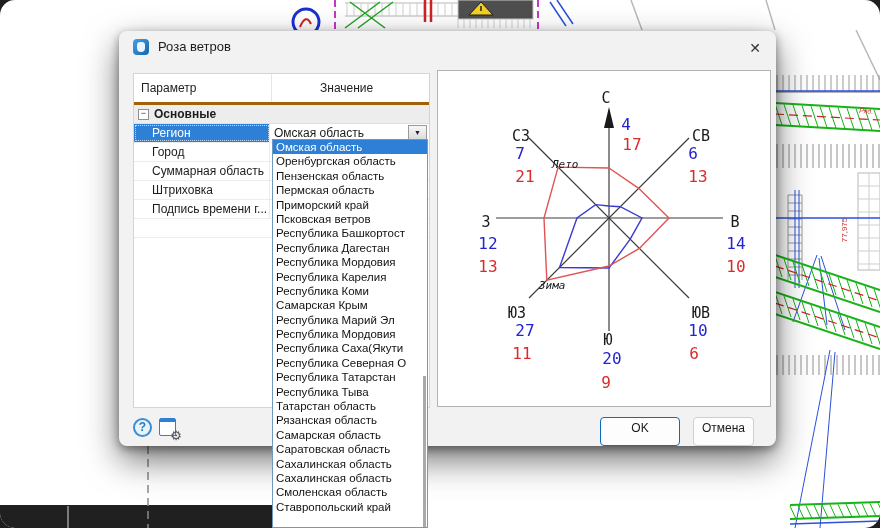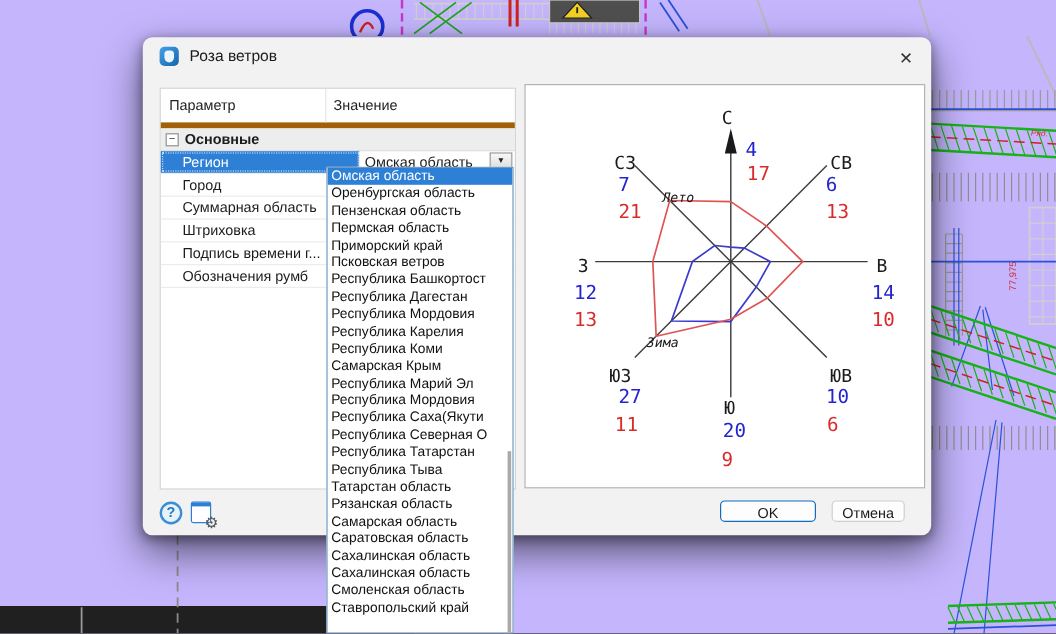--- a/index.html
+++ b/index.html
@@ -1,47 +1,47 @@
 <!DOCTYPE html>
 <html><head>
 <meta charset="utf-8">
 <style>
   html,body{margin:0;padding:0;background:#1e1e1e;}
-  .stage{position:relative;width:880px;height:528px;background:#c4b5fd;overflow:hidden;
-         font-family:"Liberation Sans",sans-serif;}
+  .stage{position:relative;width:880px;height:528px;background:#ffffff;overflow:hidden;
+         font-family:"Liberation Sans",sans-serif;border-radius:15px;}
   svg{display:block;}
   .bg-top{position:absolute;left:0;top:0;}
   .bg-right{position:absolute;left:775px;top:30px;}
   .bg-under{position:absolute;left:0;top:446px;}
 
   
   .dialog{position:absolute;left:119px;top:31px;width:657px;height:415px;background:#f2f2f2;
           border-radius:8px;box-shadow:0 14px 34px rgba(0,0,0,.55),0 3px 10px rgba(0,0,0,.4);z-index:10;}
   .titlebar{position:absolute;left:0;top:0;right:0;height:30px;}
   .app-icon{position:absolute;left:14px;top:8px;width:16px;height:16px;border-radius:4px;
             background:linear-gradient(135deg,#45a0e6,#1565ab);}
   .app-icon::after{content:"";position:absolute;left:4px;top:3px;width:8px;height:10px;
             background:#eaf5fd;border-radius:3px 3px 4px 4px;}
   .title{position:absolute;left:39px;top:8px;font-size:13px;color:#1c1c1c;}
   .close{position:absolute;right:11px;top:7px;width:20px;height:20px;text-align:center;line-height:20px;
          font-size:14px;color:#333;cursor:pointer;}
 
   
   .param-table{position:absolute;left:14px;top:42px;width:297px;height:335px;background:#fff;
                border:1px solid #d4d4d4;box-sizing:border-box;font-size:12px;color:#1c1c1c;}
-  .thead{display:flex;height:28px;border-bottom:5px solid #a16207;}
+  .thead{display:flex;height:28px;border-bottom:3px solid #a16207;gap:42px;}
   .th{line-height:28px;color:#222;}
   .th.c1{width:138px;border-right:1px solid #e6e6e6;box-sizing:border-box;padding-left:7px;}
   .th.c2{flex:1;padding-left:6px;}
   .grow{height:18px;background:#ededed;border-bottom:1px solid #e0e0e0;display:flex;align-items:center;
         font-weight:bold;}
   .cbox{width:9px;height:9px;border:1px solid #8f8f8f;background:#fff;font-size:9px;line-height:7px;
         text-align:center;margin:0 5px 0 4px;color:#333;font-weight:normal;}
   .prow{height:18px;display:flex;border-bottom:1px solid #ececec;}
-  .pname{width:166px;box-sizing:border-box;padding-left:18px;line-height:18px;border-right:1px solid #ececec;
+  .pname{width:136px;box-sizing:border-box;padding-left:18px;line-height:18px;border-right:1px solid #ececec;
          white-space:nowrap;overflow:hidden;}
   .prow.sel .pname{background:#2e80d6;color:#fff;outline:1px dotted #bcd8f2;outline-offset:-2px;}
   .pval{flex:1;position:relative;}
   .combo{position:absolute;left:0;top:0;right:0;bottom:0;}
   .cval{position:absolute;left:4px;top:0;line-height:18px;font-size:12px;white-space:nowrap;}
   .cbtn{position:absolute;right:2px;top:1px;width:19px;height:16px;background:linear-gradient(#f8f8f8,#d9d9d9);
         border:1px solid #9a9a9a;box-sizing:border-box;font-size:7px;line-height:13px;text-align:center;color:#222;}
 
   
   .preview{position:absolute;left:318px;top:39px;width:334px;height:337px;background:#fff;
@@ -52,21 +52,21 @@
 
   
   .help{position:absolute;left:14px;top:387px;width:19px;height:19px;border:2px solid #3b8dd4;border-radius:50%;
         background:#e7f3fb;color:#2878c0;font-weight:bold;font-size:12px;text-align:center;line-height:15px;
         box-sizing:border-box;cursor:pointer;}
   .gear-wrap{position:absolute;left:39px;top:386px;width:22px;height:21px;cursor:pointer;}
   .gear-win{position:absolute;left:1px;top:1px;width:15px;height:16px;border:1.5px solid #2e7fd6;border-radius:2px;
         background:#fff;}
   .gear-win::before{content:"";position:absolute;left:0;top:0;right:0;height:3px;background:#2e7fd6;}
   .gear-glyph{position:absolute;right:-2px;bottom:-4px;font-size:13px;color:#555;line-height:1;}
-  .btn{position:absolute;top:386px;height:18px;border-radius:4px;background:#fdfdfd;font-size:12px;color:#1a1a1a;
+  .btn{position:absolute;top:386px;height:29px;border-radius:4px;background:#fdfdfd;font-size:12px;color:#1a1a1a;
        text-align:center;line-height:20px;box-sizing:border-box;cursor:pointer;}
   .btn.ok{left:481px;width:80px;border:1.5px solid #0f6cbd;}
   .btn.cancel{left:574px;width:61px;border:1px solid #cfcfcf;}
 
   
   .dropdown{position:absolute;left:272px;top:139px;width:156px;height:389px;background:#fff;
             border:1px solid #6e99c0;box-sizing:border-box;z-index:60;overflow:hidden;
             font-size:11.5px;color:#111;}
   .ditem{height:14.4px;line-height:14.5px;padding-left:3px;white-space:nowrap;overflow:hidden;}
   .ditem.sel{background:#2e80d6;color:#fff;}
@@ -169,21 +169,20 @@
           </div>
           <div class="prow">
             <div class="pname">Штриховка</div>
             <div class="pval"></div>
           </div>
           <div class="prow">
             <div class="pname">Подпись времени г...</div>
             <div class="pval"></div>
           </div>
           <div class="prow">
-            <div class="pname">Обозначения румб</div>
             <div class="pval"></div>
           </div>
         </div>
     </div>
 
     <div class="preview">
       <svg id="rose" width="332" height="335">
         <g>
           <line x1="171" y1="39" x2="171" y2="260" stroke="#3c3c3c" stroke-width="1.2"></line>
           <line x1="58" y1="147" x2="285" y2="147" stroke="#3c3c3c" stroke-width="1.2"></line>

